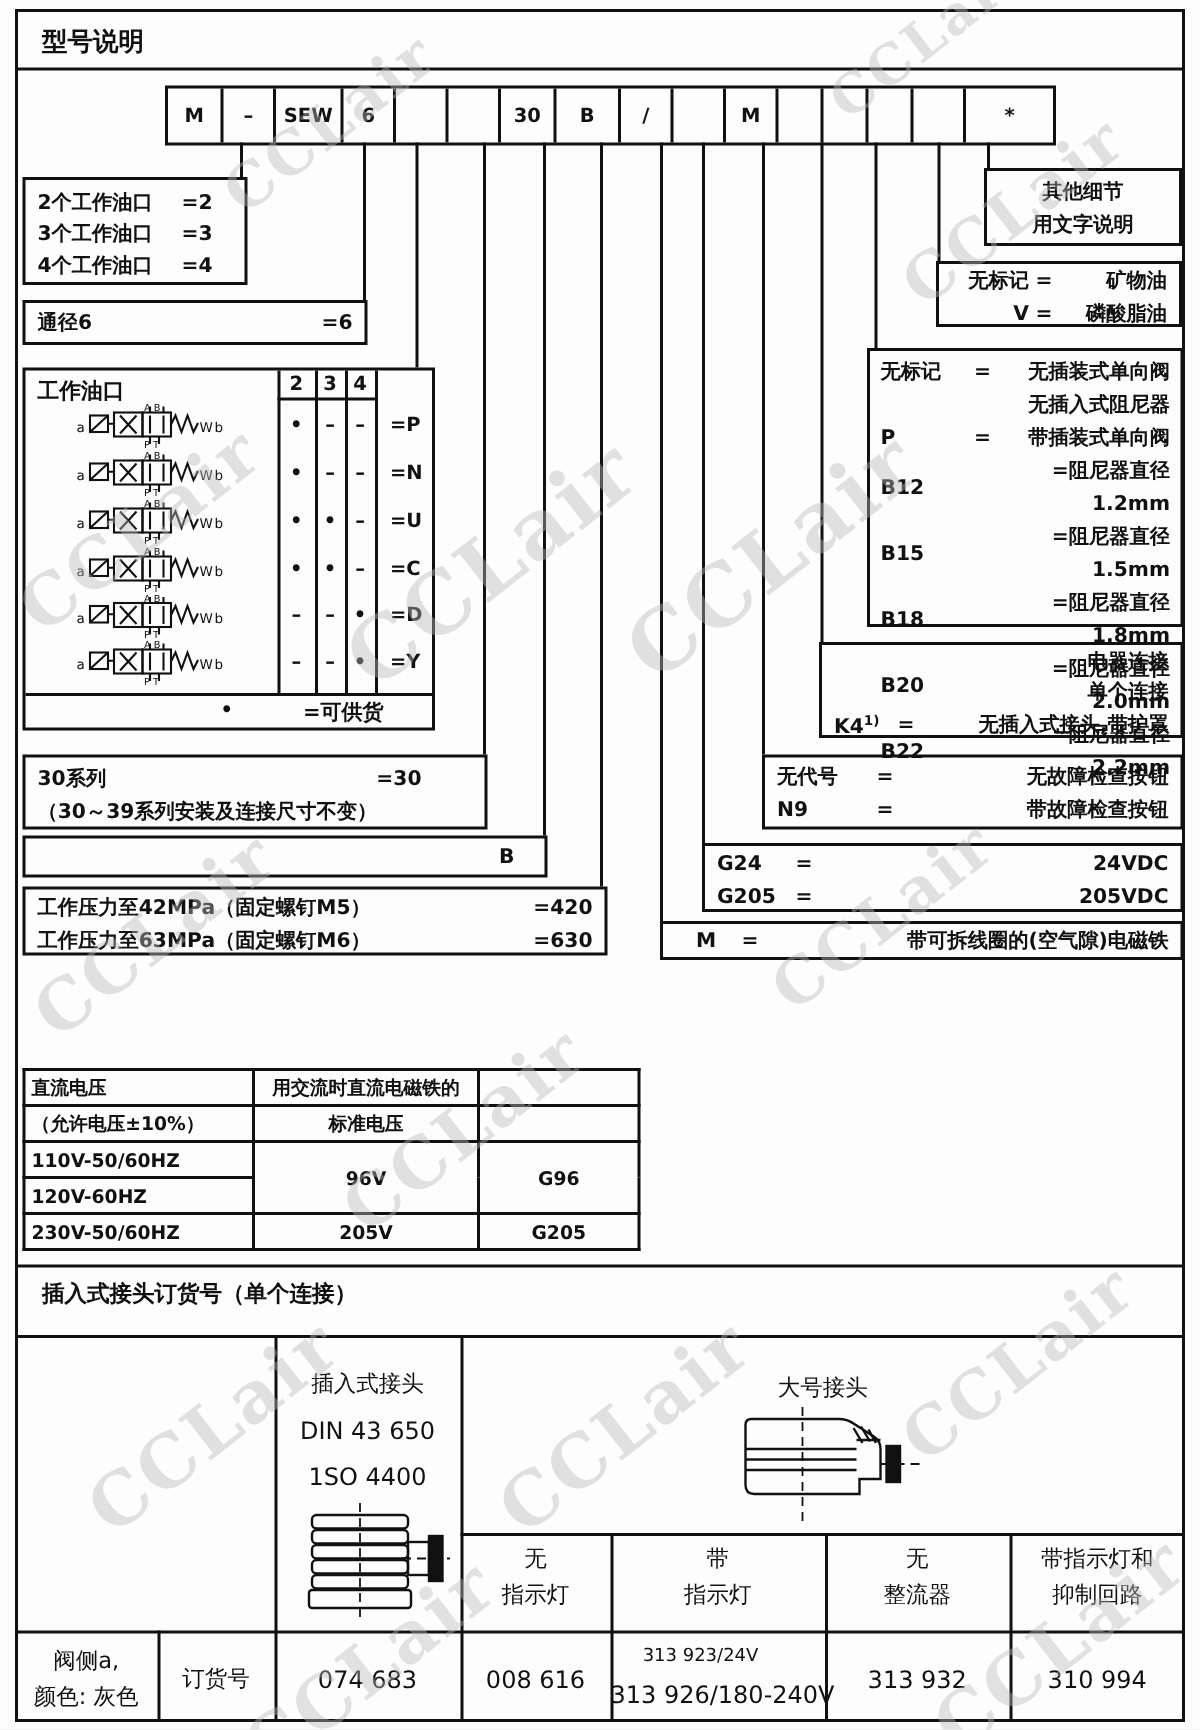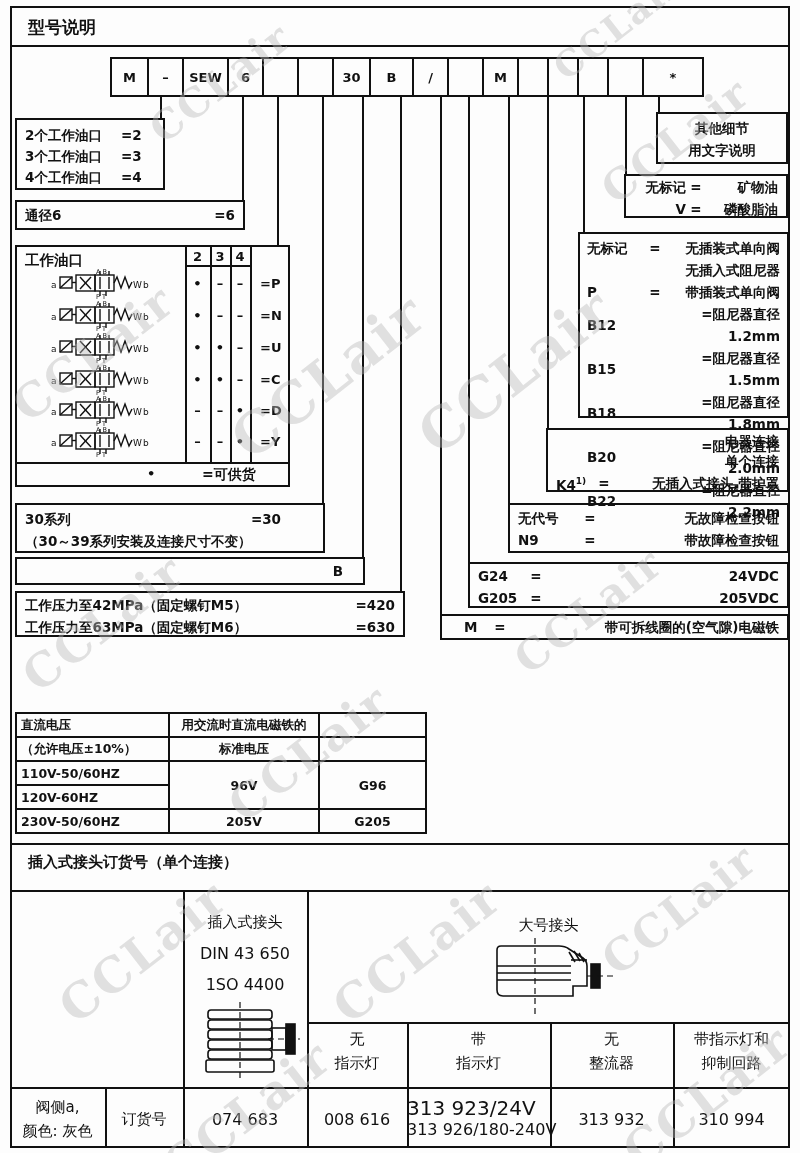--- a/index.html
+++ b/index.html
@@ -423,21 +423,21 @@
   <div class="t ot" style="left:550px;top:1030px;width:123px;">无</div>
   <div class="t ot" style="left:550px;top:1054px;width:123px;">整流器</div>
   <div class="t ot" style="left:673px;top:1030px;width:117px;">带指示灯和</div>
   <div class="t ot" style="left:673px;top:1054px;width:117px;">抑制回路</div>
 
   <div class="t ot" style="left:10px;top:1098px;width:95px;">阀侧a,</div>
   <div class="t ot" style="left:10px;top:1122px;width:95px;">颜色: 灰色</div>
   <div class="t ot" style="left:105px;top:1110px;width:78px;">订货号</div>
   <div class="t ot" style="left:183px;top:1110px;width:124px;font-size:16px;">074 683</div>
   <div class="t ot" style="left:307px;top:1110px;width:100px;font-size:16px;">008 616</div>
-  <div class="t ot" style="left:407px;top:1096px;width:120px;font-size:20px;">313 923/24V</div>
+  <div class="t ot" style="left:407px;top:1096px;width:120px;font-size:12px;">313 923/24V</div>
   <div class="t ot" style="left:407px;top:1120px;width:143px;font-size:16px;">313 926/180-240V</div>
   <div class="t ot" style="left:550px;top:1110px;width:123px;font-size:16px;">313 932</div>
   <div class="t ot" style="left:673px;top:1110px;width:117px;font-size:16px;">310 994</div>
 
   <div class="wm" style="left:140px;top:115px;font-size:40px;">CCLair</div>
   <div class="wm" style="left:545px;top:55px;font-size:36px;">CCLair</div>
   <div class="wm" style="left:592px;top:175px;font-size:42px;">CCLair</div>
   <div class="wm" style="left:2px;top:390px;font-size:46px;">CCLair</div>
   <div class="wm" style="left:218px;top:420px;font-size:56px;">CCLair</div>
   <div class="wm" style="left:405px;top:415px;font-size:56px;">CCLair</div>

